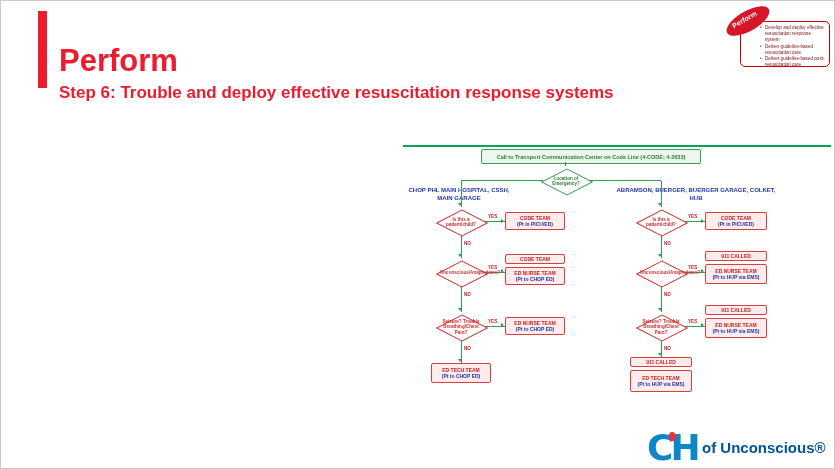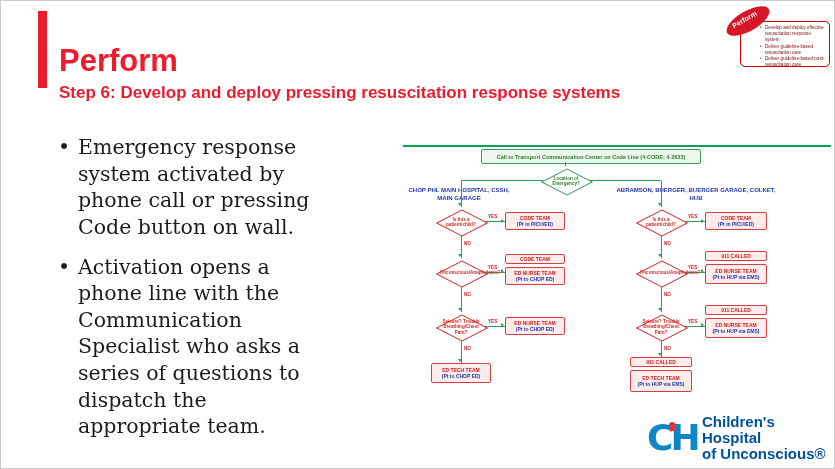--- a/index.html
+++ b/index.html
@@ -112,41 +112,37 @@
                   background:#d61728; border-radius:50%; transform:rotate(-30deg); }
   .thumb-title { position:absolute; left:3px; top:9px; transform:rotate(-30deg);
                  color:#fff; font-size:7px; font-weight:bold; z-index:2; }
   .thumb-items { position:absolute; left:32px; top:18px; width:66px;
                  font-size:4.6px; line-height:1.35; color:#7a1016;
                  list-style:none; margin:0; padding:0; }
   .thumb-items li { position:relative; padding-left:5px; }
   .thumb-items li::before { content:"•"; position:absolute; left:0; top:0; color:#cc0000; }
 
   
-  .logo { position:absolute; left:646px; top:413px; display:flex; align-items:center; gap:5px; }
+  .logo { position:absolute; left:646px; top:426px; display:flex; align-items:center; gap:5px; }
   .logo-mark { position:relative; width:50px; height:42px; }
   .logo-mark .mono { font-family:"DejaVu Sans", sans-serif; font-weight:bold;
                      font-size:36px; line-height:42px; color:#0e86c8; letter-spacing:-3px; }
   .logo-dot { position:absolute; left:22px; top:5px; width:7px; height:9px;
               background:#e4343b; border-radius:50% 50% 50% 10%; transform:rotate(-12deg); }
   .logo-text { color:#00529b; font-weight:bold; font-size:15px; line-height:1.05; }
 </style>
 </head>
 <body>
 
 <div class="slide">
 
   <div class="accent"></div>
   <div class="title">Perform</div>
-  <div class="subtitle">Step 6: Develop and deploy pressing resuscitation response systems</div>
-
-  <ul class="bullets">
-    <li>Emergency response system activated by phone call or pressing Code button on wall.</li>
-    <li>Activation opens a phone line with the Communication Specialist who asks a series of questions to dispatch the appropriate team.</li>
-  </ul>
+  <div class="subtitle">Step 6: Trouble and deploy effective resuscitation response systems</div>
+
 
   <div class="fc">
     <div class="fc-topline"></div>
     <div class="fc-banner">Call to Transport Communication Center on Code Line (4-CODE; 4-2633)</div>
 
     <div class="ln ln-v v-banner"></div>
 
     <div class="diamond g loc">
       <div class="shape"></div>
       <div class="txt">Location of Emergency?</div>
@@ -283,18 +279,17 @@
       <li>Deliver guideline-based post-resuscitation care</li>
     </ul>
   </div>
 
   <div class="logo">
     <div class="logo-mark">
       <span class="mono">CH</span>
       <span class="logo-dot"></span>
     </div>
     <div class="logo-text">
-      <div>Children's Hospital</div>
       <div>of Unconscious®</div>
     </div>
   </div>
 
 </div>
 
 </body></html>

